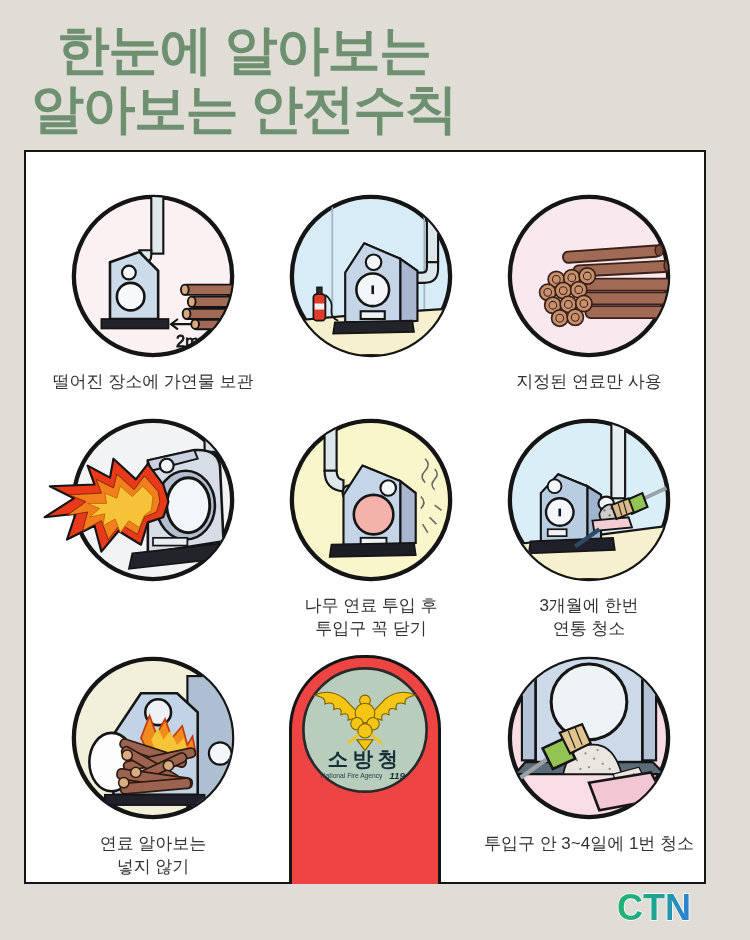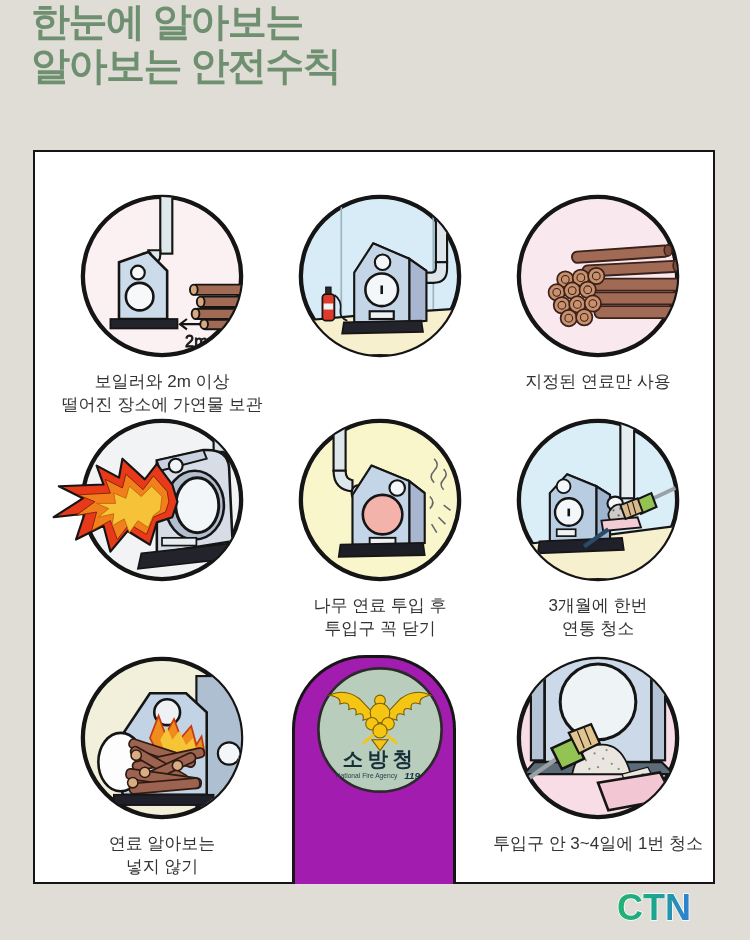--- a/index.html
+++ b/index.html
@@ -2,42 +2,42 @@
 <html><head>
 <meta charset="utf-8">
 <style>
   html,body{margin:0;padding:0;}
   body{
     width:750px;height:940px;position:relative;overflow:hidden;
     background:#e0ddd6;
     font-family:"Liberation Sans","DejaVu Sans",sans-serif;
   }
   .title{
-    position:absolute;left:31px;top:0;
-    font-size:39px;font-weight:800;letter-spacing:-1.5px;line-height:1.12;
+    position:absolute;left:31px;top:20px;
+    font-size:53px;font-weight:800;letter-spacing:-1.5px;line-height:1.12;
     color:#6e9071;
+    text-align:center;
   }
   .card{
-    position:absolute;left:33px;top:150px;width:682px;height:734px;
+    position:absolute;left:24px;top:150px;width:682px;height:734px;
     box-sizing:border-box;background:#ffffff;border:2px solid #151515;
     display:grid;grid-template-columns:1fr 1fr 1fr;grid-template-rows:224px 238px 1fr;
     padding:38px 6px 0 18px;
   }
   .cell{display:flex;flex-direction:column;align-items:center;}
   svg.circ{width:172px;height:172px;overflow:visible;display:block;flex:none;}
   .caption{
     margin-top:9px;font-size:17px;font-weight:500;color:#333333;
     text-align:center;line-height:1.33;
   }
   .arch{
     position:absolute;left:50%;bottom:-2px;transform:translateX(-50%);
-    width:146px;height:226px;background:#a21caf;
+    width:146px;height:226px;background:#ef4444;
     border:3px solid #151515;border-bottom:none;
     border-radius:74px 74px 0 0;
-    padding-left:12px;
   }
   .badge-svg{display:block;width:134px;height:134px;margin:5px auto 0;}
   .ctn{position:absolute;left:604px;top:888px;width:100px;height:40px;}
   svg text{font-family:"Liberation Sans","DejaVu Sans",sans-serif;}
 </style>
 </head>
 <body>
 
 <div class="title">
   <div>한눈에 알아보는</div>
@@ -71,21 +71,20 @@
           <ellipse cx="145" cy="130" rx="4.5" ry="6" fill="#d8a87e"></ellipse>
           <rect x="136" y="138" width="64" height="12" rx="5" fill="#a16a55"></rect>
           <ellipse cx="139" cy="144" rx="4.5" ry="6" fill="#d8a87e"></ellipse>
           <rect x="146" y="151" width="56" height="11" rx="5" fill="#a16a55"></rect>
           <ellipse cx="149" cy="156" rx="4.5" ry="5.5" fill="#d8a87e"></ellipse>
         </g>
         <text x="140" y="182" font-size="19" fill="#222" text-anchor="middle">2m</text>
       </g>
     </svg>
     <div class="caption">
-      <div>보일러와 2m 이상</div>
       <div>떨어진 장소에 가연물 보관</div>
     </div>
   </div>
 
   <div class="cell">
     <svg class="circ" viewBox="0 0 200 200">
       <defs>
           <clipPath id="cp2">
             <circle cx="100" cy="100" r="92"></circle>
           </clipPath>

